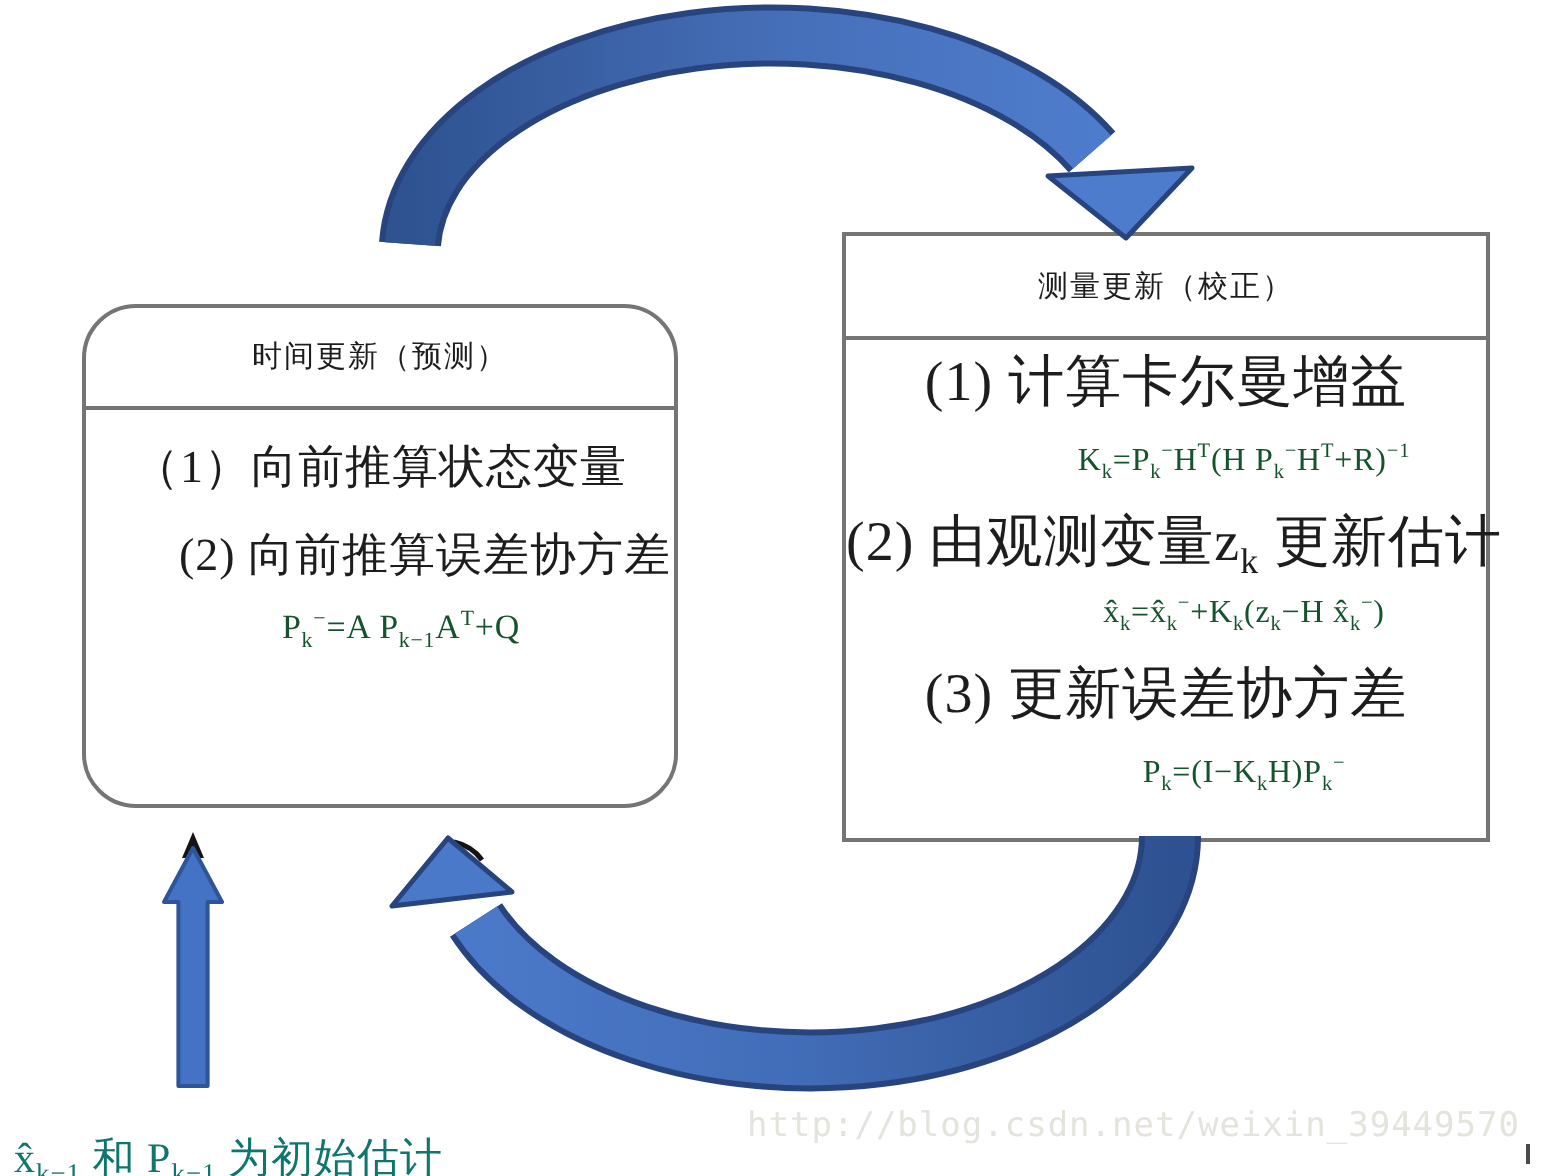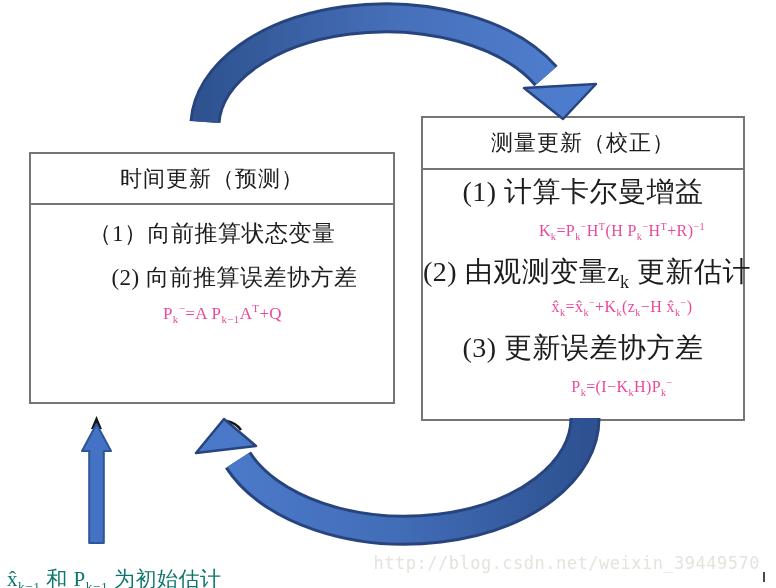--- a/index.html
+++ b/index.html
@@ -10,44 +10,44 @@
     overflow:hidden;
     font-family:"Liberation Serif","DejaVu Serif",serif;
     color:#222222;
   }
   .box{
     position:absolute;
     background:#ffffff;
     border:2px solid #757575;
     box-sizing:border-box;
   }
-  .box-left{left:29px;top:152px;width:366px;height:252px;}
+  .box-left{left:41px;top:152px;width:298px;height:252px;border-radius:27px;}
   .box-right{left:421px;top:116px;width:324px;height:305px;}
   .box-title{
     display:flex;align-items:center;justify-content:center;
     border-bottom:2px solid #757575;
-    font-size:22px;
+    font-size:15px;
     letter-spacing:1px;
     color:#1d1d1d;
   }
   .box-left .box-title{height:49px;}
   .box-right .box-title{height:50px;}
   .box-body{position:relative;}
   .step-label{
     text-align:center;
     font-size:28px;
     color:#1d1d1d;
     letter-spacing:0.5px;
     white-space:nowrap;
   }
   .box-left .step-label{font-size:23px;}
   .formula{
     text-align:center;
     font-size:17px;
-    color:#ec4899;
+    color:#14532d;
     letter-spacing:0.4px;
     white-space:nowrap;
   }
   .box-right .formula{font-size:16px;padding-left:78px;}
   .box-left .formula{padding-left:18px;}
   sub{font-size:64%;line-height:0;}
   sup{font-size:64%;line-height:0;}
   
   .box-left .step-label.l1{margin-top:14px;height:30px;line-height:30px;}
   .box-left .formula.f1{margin-top:12px;height:26px;line-height:26px;}

